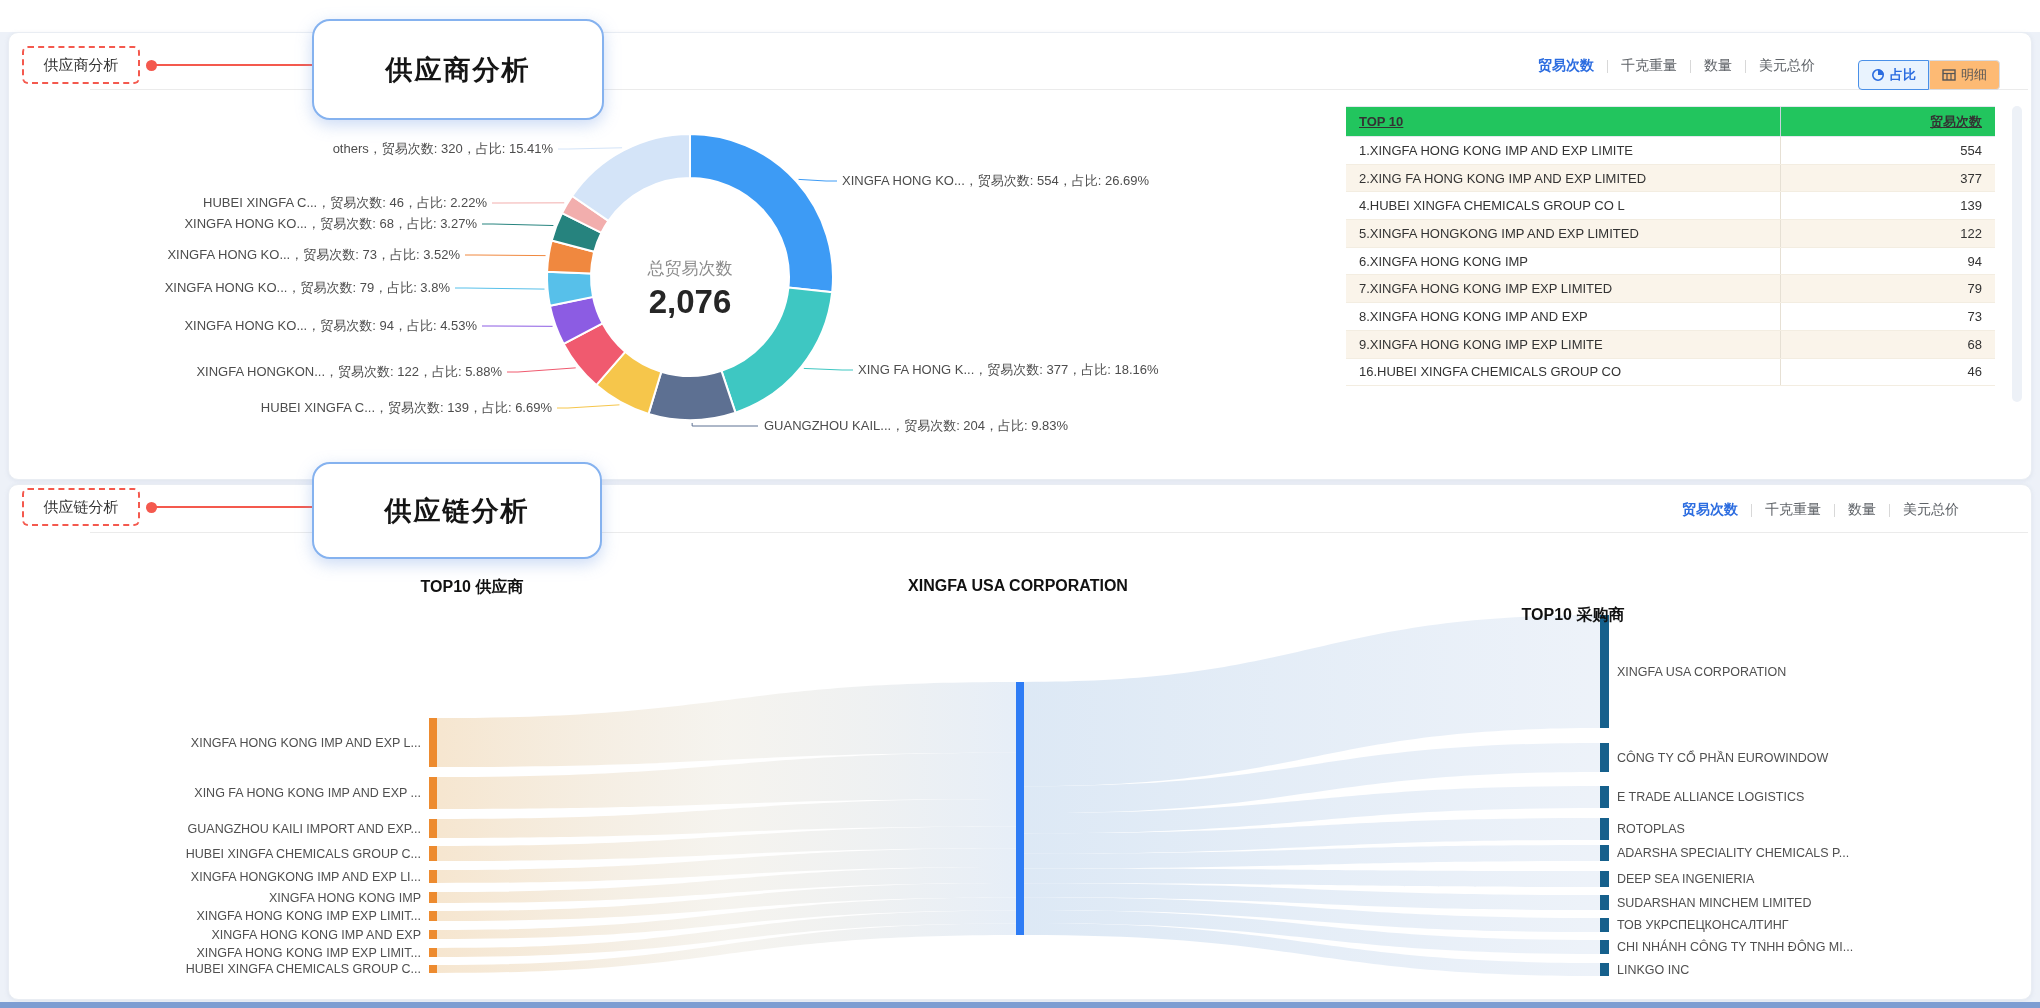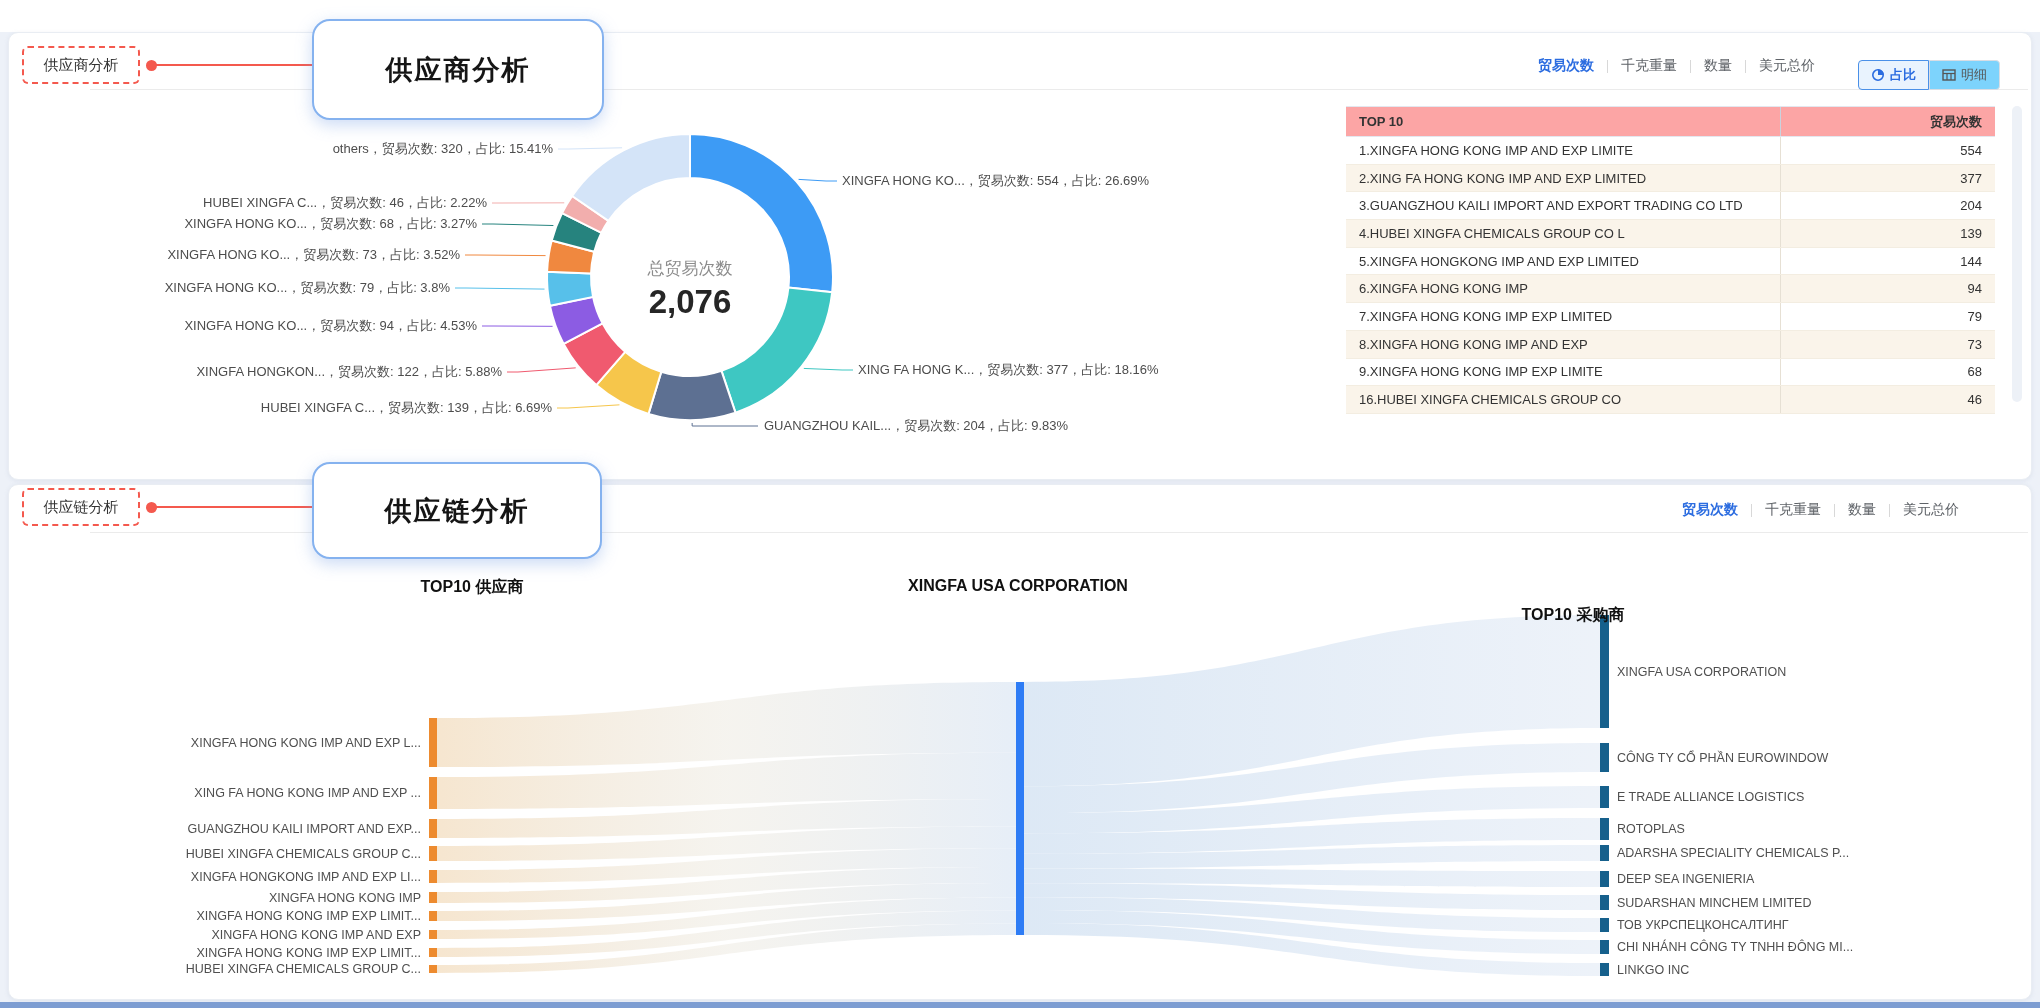--- a/index.html
+++ b/index.html
@@ -27,29 +27,29 @@
   #callout-chain{left:312px;top:462px;width:286px;height:93px;}
   .divider{height:1px;background:#ebebeb;z-index:6;}
 
   .tabs{display:flex;align-items:center;z-index:10;}
   .tab{font-size:14px;color:#5f6368;cursor:pointer;white-space:nowrap;}
   .tab.active{color:#2b6ce0;font-weight:700;}
   .tab-sep{width:1px;height:13px;background:#d8d8d8;margin:0 13px;}
 
   .toggle-group{display:flex;z-index:10;}
   .toggle-btn{height:30px;display:flex;align-items:center;gap:5px;padding:0 12px;border:1px solid #d9dde4;
-       background:#7dd3fc;color:#555;font-size:13px;box-sizing:border-box;cursor:pointer;}
+       background:#fdba74;color:#555;font-size:13px;box-sizing:border-box;cursor:pointer;}
   .toggle-btn:first-child{border-radius:4px 0 0 4px;}
   .toggle-btn:last-child{border-radius:0 4px 4px 0;}
   .toggle-btn.active{background:#e9f3fe;border:1px solid #4a90e8;color:#2b6ce0;font-weight:700;}
   .btn-ic{flex:0 0 auto;}
 
   .top10-table{left:1346px;top:106px;width:649px;z-index:10;font-size:13px;color:#333;}
-  .t-head{display:flex;height:29px;background:#fca5a5;border-top:1px solid #e3e7ef;border-bottom:1px solid #e3e7ef;
-       font-weight:700;align-items:center;}
+  .t-head{display:flex;height:29px;background:#22c55e;border-top:1px solid #e3e7ef;border-bottom:1px solid #e3e7ef;
+       font-weight:700;align-items:center;text-decoration:underline;}
   .t-row{display:flex;height:26.7px;align-items:center;border-bottom:1px solid #f3ede1;background:#fff;}
   #table-body .t-row:nth-child(even){background:#faf4ea;}
   .t-name{width:434px;padding-left:13px;box-sizing:border-box;white-space:nowrap;overflow:hidden;}
   .t-val{width:215px;padding-right:13px;box-sizing:border-box;height:100%;display:flex;align-items:center;
        justify-content:flex-end;border-left:1px solid #e6e0d4;}
   .t-head .t-val{border-left:1px solid #c9d2de;}
   .v-scroll{width:10px;border-radius:5px;background:#edf1f7;z-index:9;}
 
   .sk-header{z-index:10;font-size:16px;font-weight:700;color:#111;text-align:center;white-space:nowrap;}
   #chart-layer{left:0;top:0;z-index:5;pointer-events:none;}
@@ -111,30 +111,26 @@
     <div id="table-body">
         <div class="t-row">
           <div class="t-name">1.XINGFA HONG KONG IMP AND EXP LIMITE</div>
           <div class="t-val">554</div>
         </div>
         <div class="t-row">
           <div class="t-name">2.XING FA HONG KONG IMP AND EXP LIMITED</div>
           <div class="t-val">377</div>
         </div>
         <div class="t-row">
-          <div class="t-name">3.GUANGZHOU KAILI IMPORT AND EXPORT TRADING CO LTD</div>
-          <div class="t-val">204</div>
-        </div>
-        <div class="t-row">
           <div class="t-name">4.HUBEI XINGFA CHEMICALS GROUP CO L</div>
           <div class="t-val">139</div>
         </div>
         <div class="t-row">
           <div class="t-name">5.XINGFA HONGKONG IMP AND EXP LIMITED</div>
-          <div class="t-val">144</div>
+          <div class="t-val">122</div>
         </div>
         <div class="t-row">
           <div class="t-name">6.XINGFA HONG KONG IMP</div>
           <div class="t-val">94</div>
         </div>
         <div class="t-row">
           <div class="t-name">7.XINGFA HONG KONG IMP EXP LIMITED</div>
           <div class="t-val">79</div>
         </div>
         <div class="t-row">

